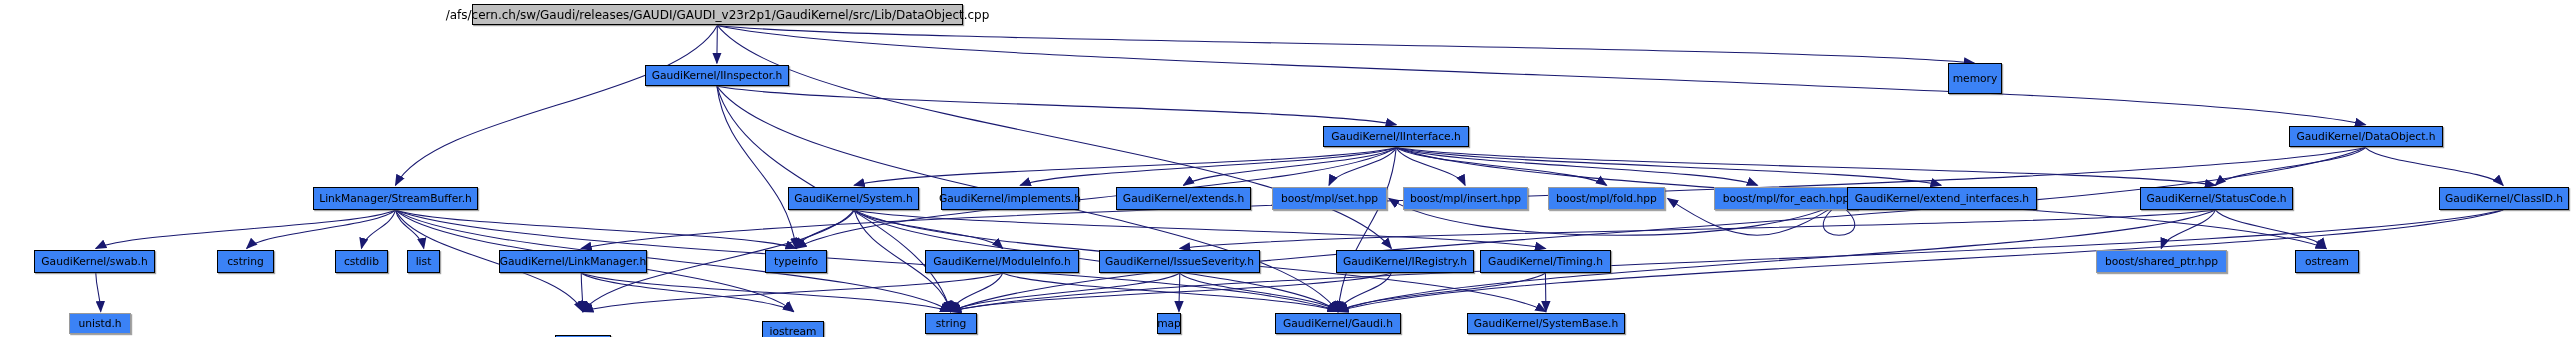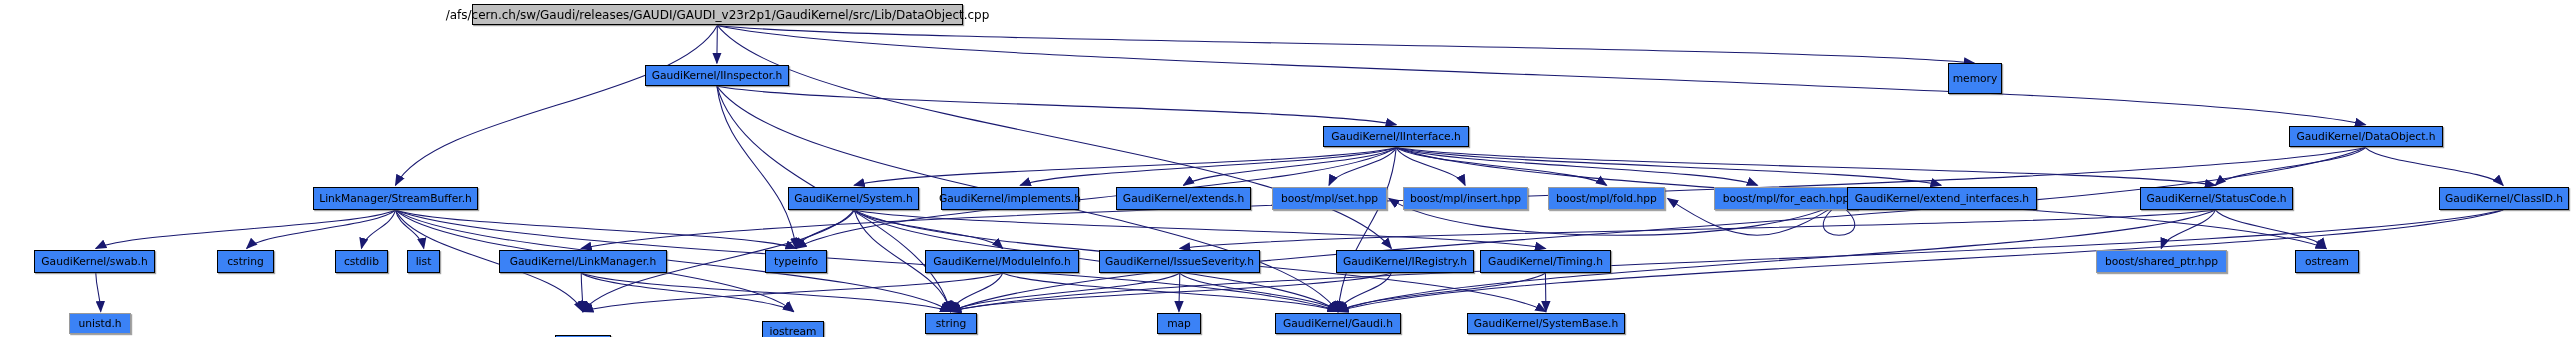--- a/index.html
+++ b/index.html
@@ -124,30 +124,30 @@
       <div class="node ext" style="left: 1403px; top: 187px; width: 125px; height: 23px;">boost/mpl/insert.hpp</div>
       <div class="node ext" style="left: 1548px; top: 187px; width: 117px; height: 23px;">boost/mpl/fold.hpp</div>
       <div class="node ext" style="left: 1686px; top: 187px; width: 144px; height: 23px; margin-left: 28px;">boost/mpl/for_each.hpp</div>
       <div class="node" style="left: 1847px; top: 187px; width: 190px; height: 23px;">GaudiKernel/extend_interfaces.h</div>
       <div class="node" style="left: 2140px; top: 187px; width: 153px; height: 23px;">GaudiKernel/StatusCode.h</div>
       <div class="node" style="left: 2439px; top: 187px; width: 130px; height: 23px;">GaudiKernel/ClassID.h</div>
       <div class="node" style="left: 34px; top: 250px; width: 121px; height: 23px;">GaudiKernel/swab.h</div>
       <div class="node" style="left: 217px; top: 250px; width: 57px; height: 23px;">cstring</div>
       <div class="node" style="left: 335px; top: 250px; width: 53px; height: 23px; text-align: center;">cstdlib</div>
       <div class="node" style="left: 407px; top: 250px; width: 33px; height: 23px;">list</div>
-      <div class="node" style="left: 499px; top: 250px; width: 168px; height: 23px;">GaudiKernel/LinkManager.h</div>
+      <div class="node" style="left: 499px; top: 250px; width: 148px; height: 23px;">GaudiKernel/LinkManager.h</div>
       <div class="node" style="left: 765px; top: 250px; width: 62px; height: 23px;">typeinfo</div>
       <div class="node" style="left: 925px; top: 250px; width: 154px; height: 23px;">GaudiKernel/ModuleInfo.h</div>
       <div class="node" style="left: 1099px; top: 250px; width: 161px; height: 23px;">GaudiKernel/IssueSeverity.h</div>
       <div class="node" style="left: 1322px; top: 250px; width: 138px; height: 23px; margin-left: 14px;">GaudiKernel/IRegistry.h</div>
       <div class="node" style="left: 1480px; top: 250px; width: 131px; height: 23px;">GaudiKernel/Timing.h</div>
       <div class="node ext" style="left: 2096px; top: 250px; width: 131px; height: 23px;">boost/shared_ptr.hpp</div>
       <div class="node" style="left: 2295px; top: 250px; width: 64px; height: 23px;">ostream</div>
       <div class="node ext" style="left: 69px; top: 313px; width: 62px; height: 21.3px;">unistd.h</div>
       <div class="node" style="left: 555px; top: 313px; width: 56px; height: 21.3px; margin-top: 22px;">vector</div>
       <div class="node" style="left: 762px; top: 313px; width: 62px; height: 21.3px; margin-top: 8px;">iostream</div>
       <div class="node" style="left: 925px; top: 313px; width: 52px; height: 21.3px;">string</div>
-      <div class="node" style="left: 1157px; top: 313px; width: 44px; height: 21.3px;">map</div>
+      <div class="node" style="left: 1157px; top: 313px; width: 24px; height: 21.3px;">map</div>
       <div class="node" style="left: 1275px; top: 313px; width: 126px; height: 21.3px;">GaudiKernel/Gaudi.h</div>
       <div class="node" style="left: 1467px; top: 313px; width: 158px; height: 21.3px;">GaudiKernel/SystemBase.h</div>
     </div>
 </div>
 
 
 </body></html>

